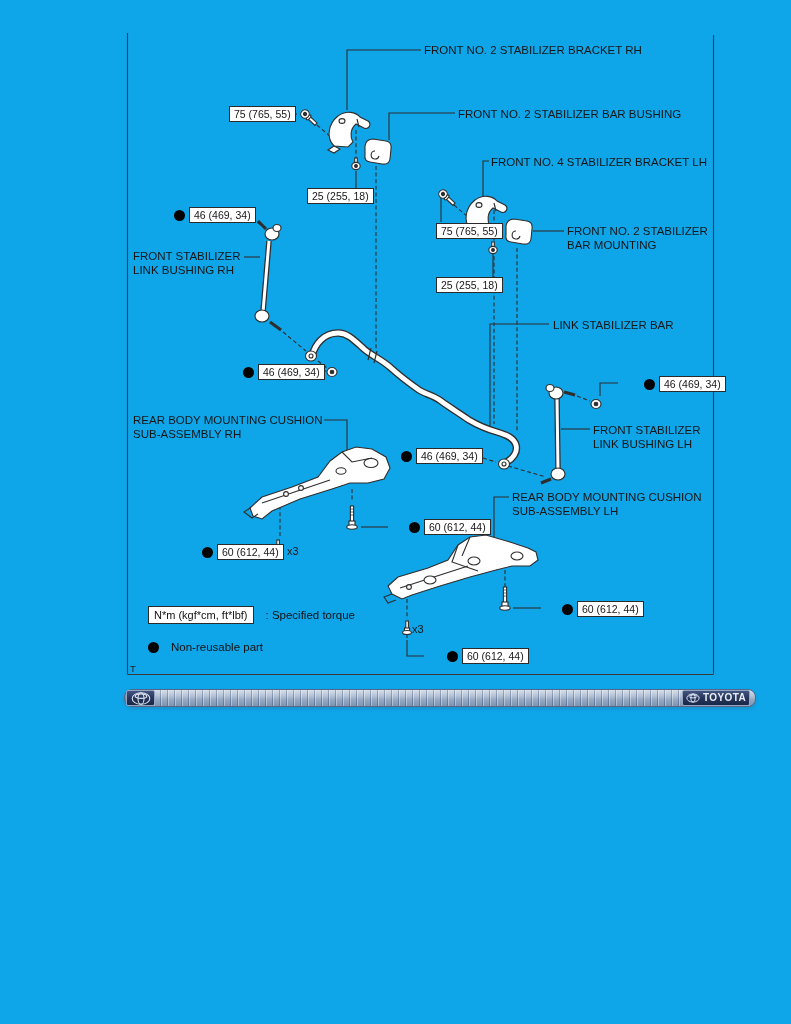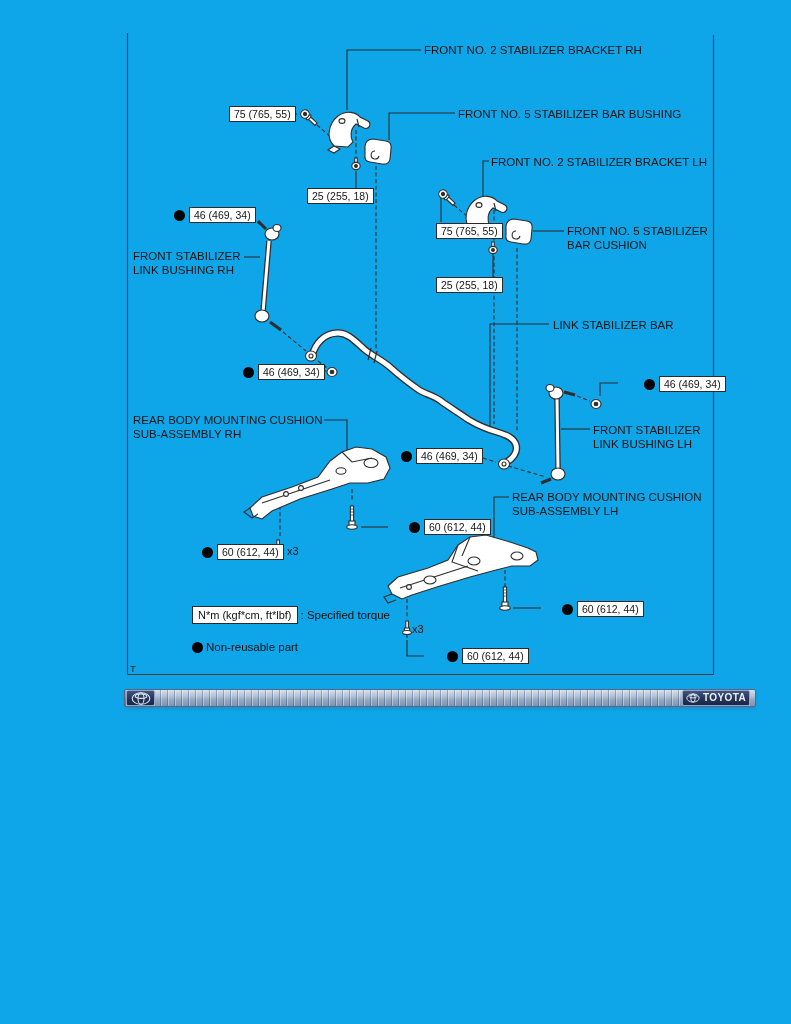--- a/index.html
+++ b/index.html
@@ -5,27 +5,27 @@
   html,body{margin:0;padding:0;background:#fff;}
   .stage{position:relative;width:791px;height:1024px;background:#0ea5e9;overflow:hidden;
          font-family:"Liberation Sans", sans-serif;color:#111;}
   .art{position:absolute;left:0;top:0;}
   .lbl{position:absolute;font-size:11.5px;line-height:14px;white-space:nowrap;color:#161616;}
   .callout{position:absolute;display:flex;align-items:center;gap:4px;padding-left:24px;}
   .dot{width:11px;height:11px;border-radius:50%;background:#000;flex:0 0 auto;}
   .tbox{border:1.3px solid #2a2a2a;background:#fff;padding:1px 4px;font-size:10.5px;
         line-height:12px;white-space:nowrap;color:#161616;}
   .x3{position:absolute;font-size:11px;color:#161616;}
-  .legend-row{position:absolute;display:flex;align-items:center;gap:3px;margin-left:44px;}
+  .legend-row{position:absolute;display:flex;align-items:center;gap:12px;}
   .legend-box{border:1.3px solid #2a2a2a;background:#fff;padding:1px 5px;font-size:11px;line-height:14px;white-space:nowrap;}
   .legend-note{font-size:11.5px;white-space:nowrap;}
   .corner-t{position:absolute;font-size:9.5px;color:#222;}
   
   .footer-bar{position:absolute;left:124px;top:689px;width:632px;height:18px;box-sizing:border-box;
-    border:1px solid #55688a;border-radius:2px;
+    border:1px solid #55688a;border-radius:8px;
     background:
       repeating-linear-gradient(90deg, rgba(25,45,80,.30) 0 1px, rgba(255,255,255,.35) 1px 2px, rgba(0,0,0,0) 2px 7px),
       linear-gradient(180deg,#d7e0eb 0%,#b3c2d6 38%,#93a8c2 62%,#7e94b2 100%);
     box-shadow:0 2px 3px rgba(70,90,120,.25);}
   .fb-box{position:absolute;top:0px;height:16px;box-sizing:border-box;border:1px solid #93a4c2;border-radius:2px;
     background:linear-gradient(180deg,#42557e 0%,#24345a 55%,#1a2848 100%);
     display:flex;align-items:center;justify-content:center;gap:3px;color:#e9eef7;}
   .fb-left{left:1px;width:29px;}
   .fb-right{right:5px;width:68px;}
   .fb-word{font-size:10px;font-weight:bold;letter-spacing:.4px;line-height:10px;}
@@ -245,31 +245,31 @@
       <g fill="#fff">
         <rect x="405.8" y="621" width="2.6" height="8"></rect>
         <rect x="404.5" y="628" width="5" height="4"></rect>
         <ellipse cx="407" cy="632.5" rx="4.4" ry="2"></ellipse>
         <line x1="407" y1="634" x2="407" y2="638"></line>
       </g>
     </g>
   </svg>
 
   <div class="lbl" style="left:424px;top:43px">FRONT NO. 2 STABILIZER BRACKET RH</div>
-  <div class="lbl" style="left:458px;top:107px">FRONT NO. 5 STABILIZER BAR BUSHING</div>
-  <div class="lbl" style="left:491px;top:155px">FRONT NO. 2 STABILIZER BRACKET LH</div>
+  <div class="lbl" style="left:458px;top:107px">FRONT NO. 2 STABILIZER BAR BUSHING</div>
+  <div class="lbl" style="left:491px;top:155px">FRONT NO. 4 STABILIZER BRACKET LH</div>
 
   <div class="lbl" style="left:133px;top:249px">
     <span style="display:block">FRONT STABILIZER</span>
     <span style="display:block">LINK BUSHING RH</span>
   </div>
 
   <div class="lbl" style="left:567px;top:224px">
-    <span style="display:block">FRONT NO. 5 STABILIZER</span>
-    <span style="display:block">BAR CUSHION</span>
+    <span style="display:block">FRONT NO. 2 STABILIZER</span>
+    <span style="display:block">BAR MOUNTING</span>
   </div>
 
   <div class="lbl" style="left:553px;top:318px">LINK STABILIZER BAR</div>
 
   <div class="lbl" style="left:593px;top:423px">
     <span style="display:block">FRONT STABILIZER</span>
     <span style="display:block">LINK BUSHING LH</span>
   </div>
 
   <div class="lbl" style="left:133px;top:413px">

